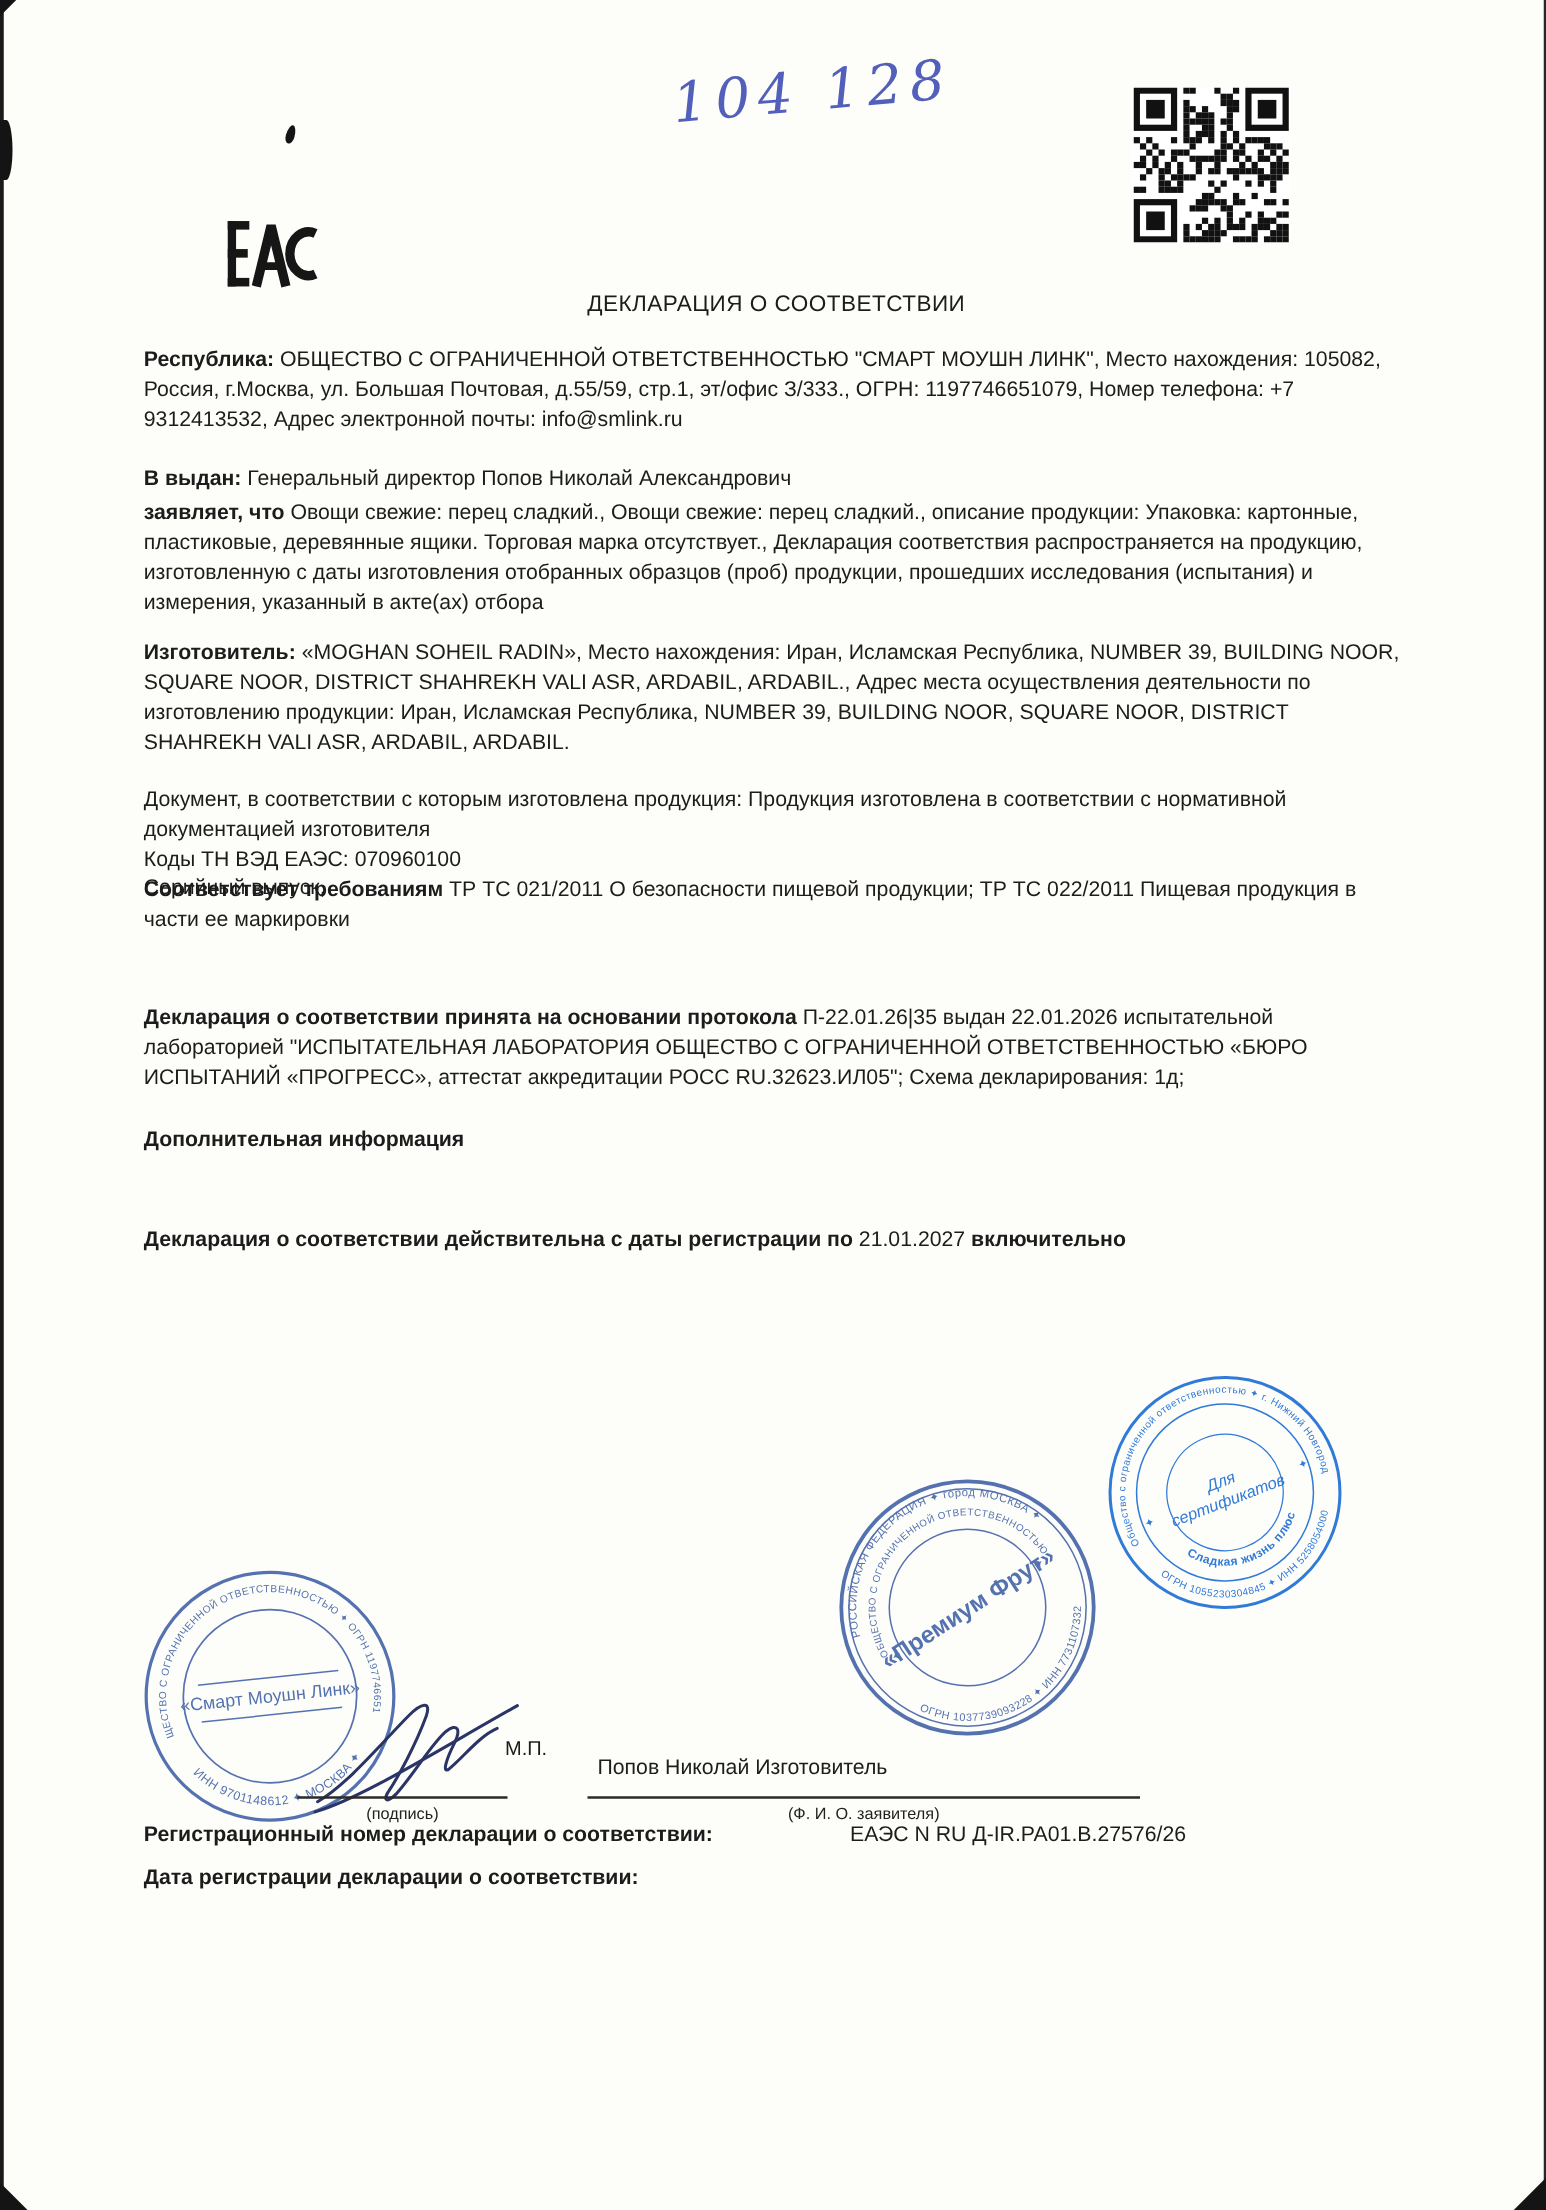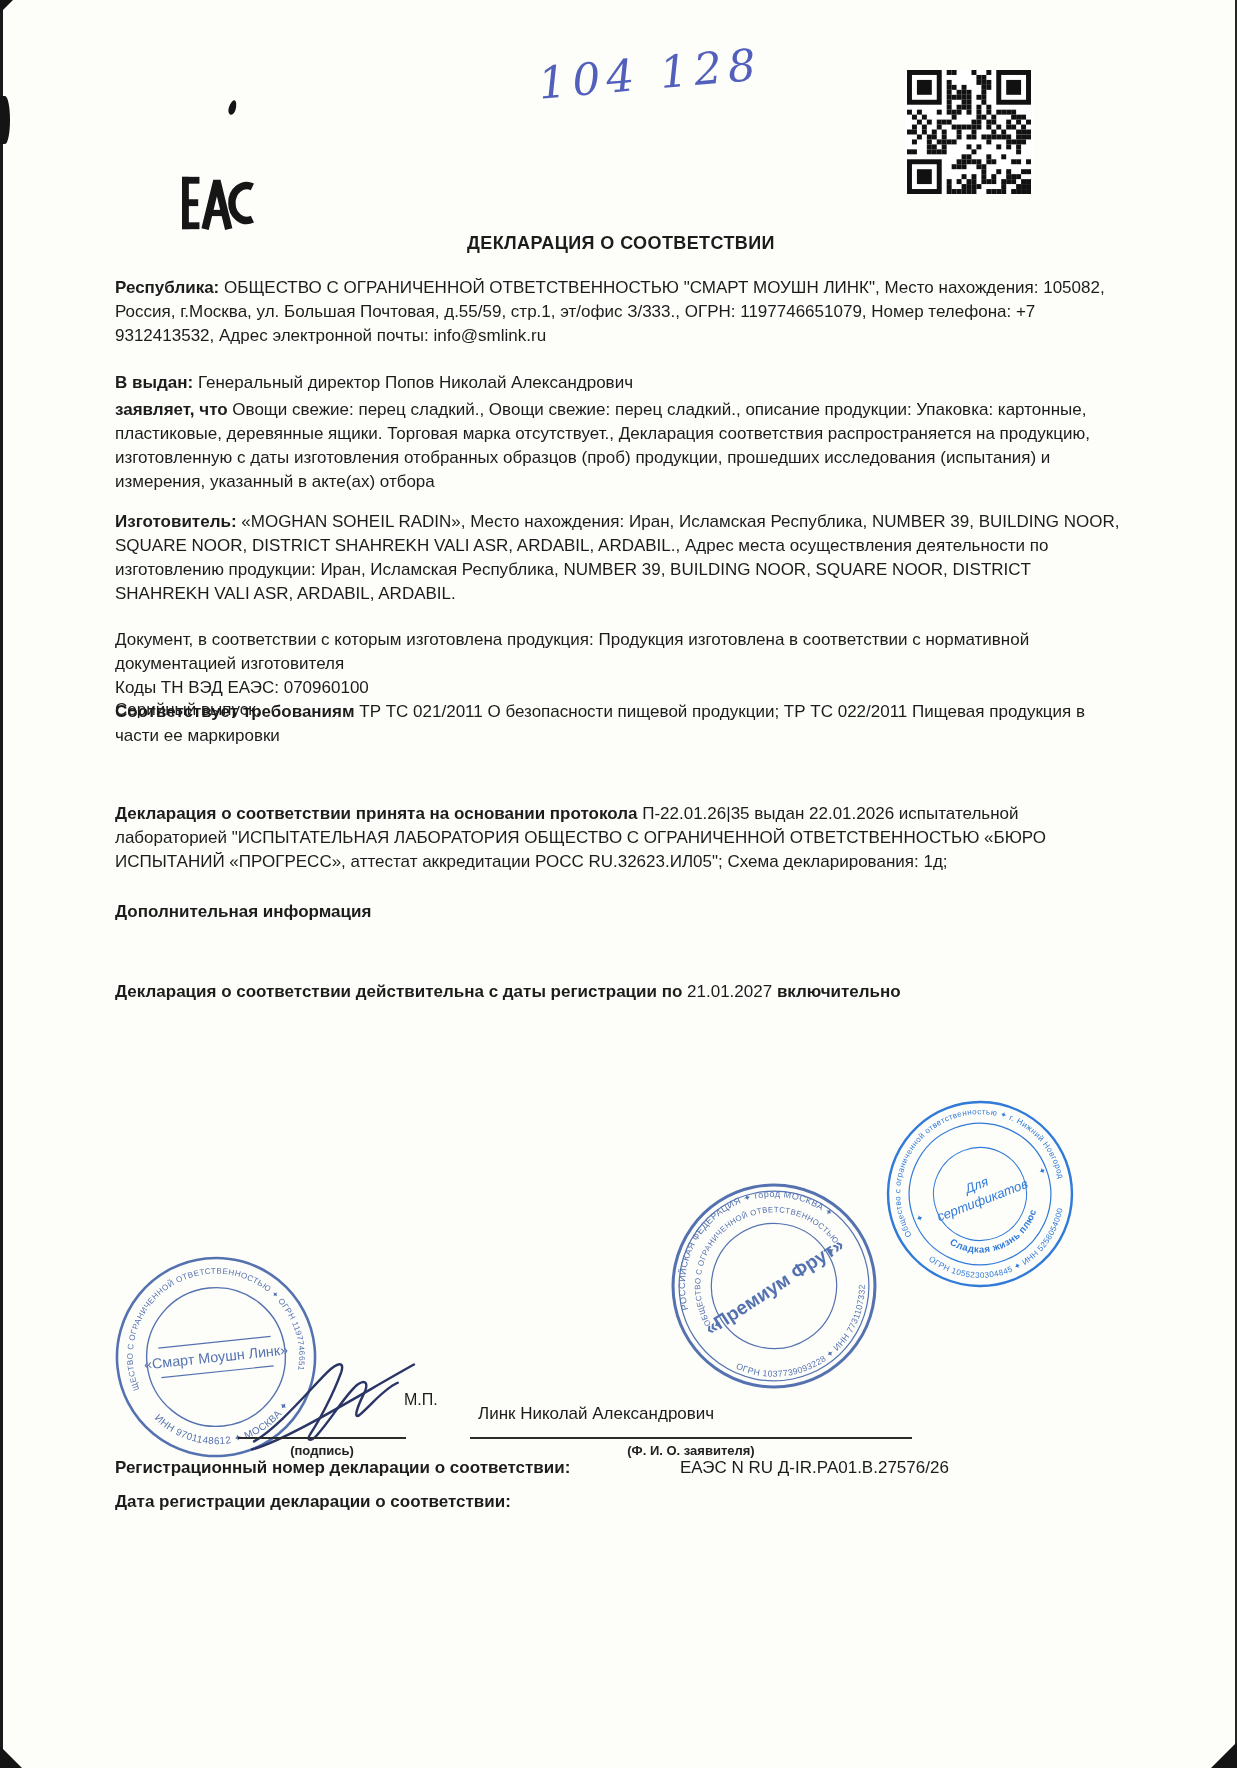--- a/index.html
+++ b/index.html
@@ -4,24 +4,24 @@
 <style>
   * { margin:0; padding:0; box-sizing:border-box; }
   html,body { background:#9a9a9a; }
   .page {
     position:relative; width:1237px; height:1768px; margin:0 auto;
     background:#fdfdfa; overflow:hidden;
     font-family:"Liberation Sans","DejaVu Sans",sans-serif; color:#1c1c1c;
   }
   .abs { position:absolute; }
   .col { left:115px; width:1012px; font-size:17px; line-height:24px; }
-  .center { text-align:center;font-weight:bold; }
+  .center { text-align:center; }
   .b { font-weight:bold; }
   .title { font-size:19px; font-weight:bold; letter-spacing:.4px; }
-  .subtitle { font-size:18px; font-weight:bold; letter-spacing:.4px; }
+  .subtitle { font-size:18px; font-weight:normal; letter-spacing:.4px; }
   p { margin:0; }
   strong { font-weight:bold; }
 
   
   .handwritten {
     left:538px; top:48px; font-family:"DejaVu Serif",serif; font-style:italic;
     font-size:44px; color:#4050b5; transform:rotate(-5deg); letter-spacing:6px; opacity:.9;
   }
 
   
@@ -398,21 +398,21 @@
   <div class="abs sig-wrap">
     <svg viewBox="0 0 170 100" width="172" height="102" xmlns="http://www.w3.org/2000/svg">
       <g fill="none" stroke="#2a3566" stroke-width="2.4" stroke-linecap="round">
         <path d="M6,86 C30,72 58,38 78,18 C88,8 96,6 92,18 C84,40 70,66 62,78 C58,84 60,88 68,80 C84,62 96,40 108,30 C116,24 120,28 114,40 C108,52 104,64 110,60 C122,50 134,34 148,28"></path>
         <path d="M4,94 C40,84 110,40 164,10"></path>
       </g>
     </svg>
   </div>
 
   <div class="abs mp">М.П.</div>
-  <div class="abs signatory">Линк Николай Александрович</div>
+  <div class="abs signatory">Попов Николай Изготовитель</div>
 
   <div class="abs uline" style="left:238px; top:1437px; width:168px;"></div>
   <div class="abs uline" style="left:470px; top:1437px; width:442px;"></div>
   <div class="abs caption center" style="left:238px; top:1443px; width:168px;">(подпись)</div>
   <div class="abs caption center" style="left:470px; top:1443px; width:442px;">(Ф. И. О. заявителя)</div>
 
   <div class="abs reg-label" style="top:1458px;">Регистрационный номер декларации о соответствии:</div>
   <div class="abs reg-value" style="top:1458px;">ЕАЭС N RU Д-IR.РА01.В.27576/26</div>
   <div class="abs reg-label" style="top:1492px;">Дата регистрации декларации о соответствии:</div>
 

